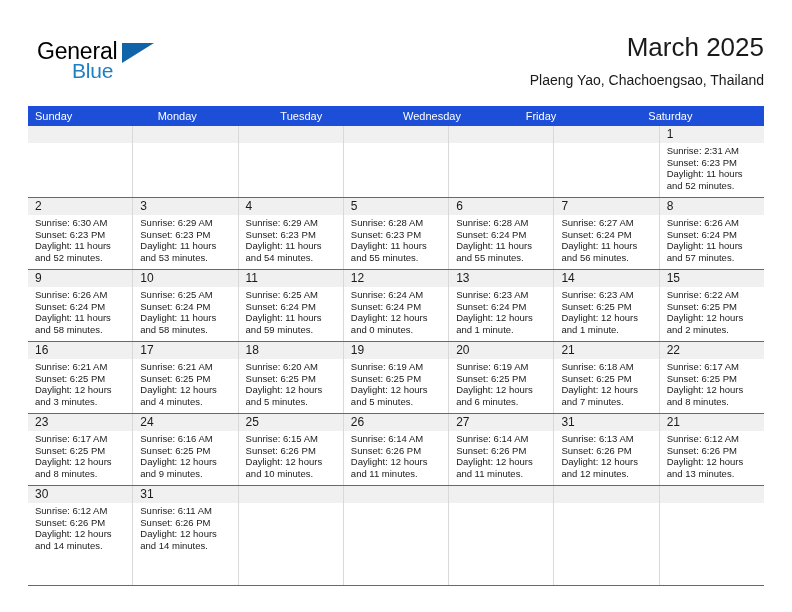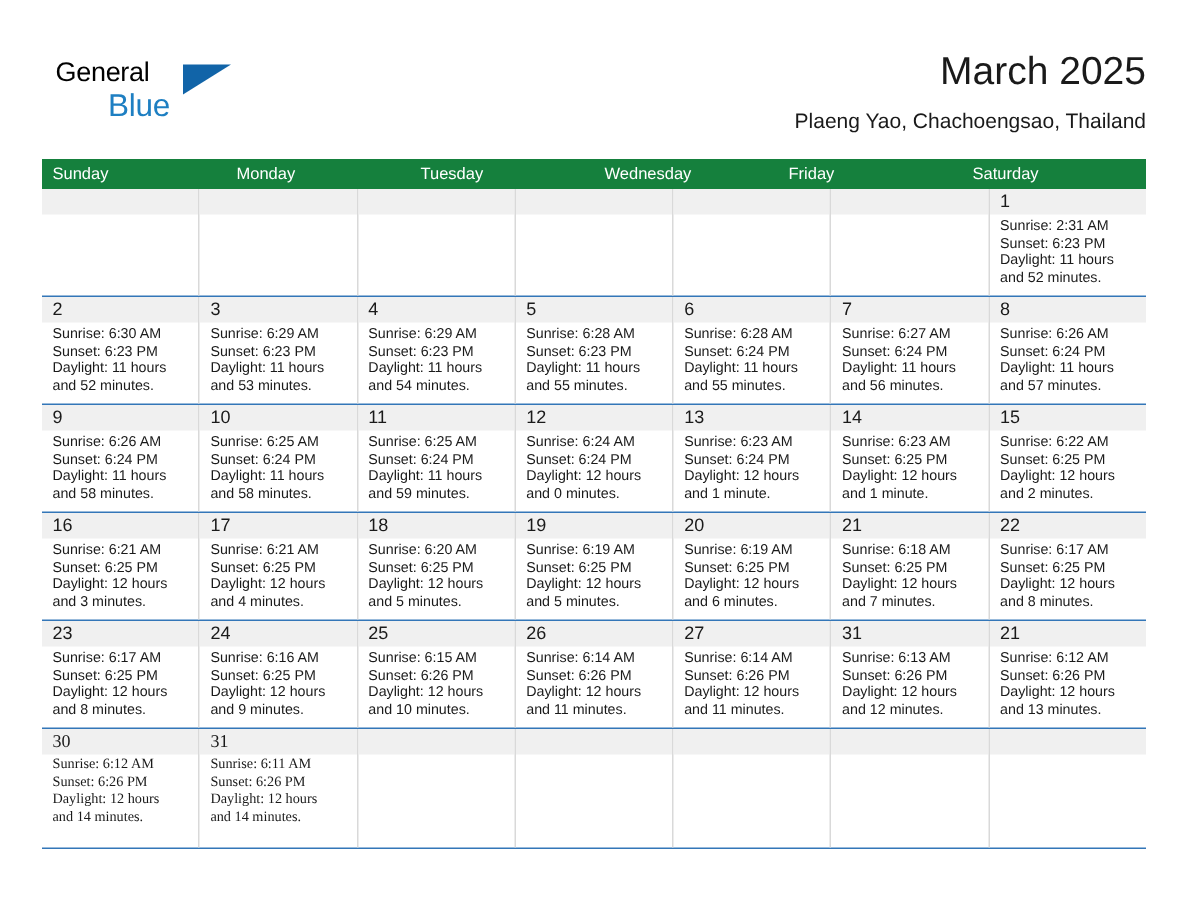--- a/index.html
+++ b/index.html
@@ -33,21 +33,21 @@
     position: absolute;
     left: 9px;
     top: 8px;
     width: 140px;
     height: 52px;
   }
   .logo-general {
     position: absolute;
     left: 0;
     top: 0;
-    font-size: 18px;
+    font-size: 23px;
     letter-spacing: -0.2px;
     color: #000000;
     font-family: "Liberation Sans", sans-serif;
   }
   .logo-blue {
     position: absolute;
     left: 35px;
     top: 21px;
     font-size: 21px;
     letter-spacing: -0.2px;
@@ -86,43 +86,42 @@
 
   
   .calendar {
     position: absolute;
     left: 28px;
     top: 106px;
     width: 736px;
   }
   .dow-row {
     display: flex;
-    background: #15803d;
+    background: #1d4ed8;
     height: 20px;
   }
   .dow {
     flex: 1 1 0;
     color: #ffffff;
     font-size: 11px;
     line-height: 20px;
     padding-left: 7px;
     box-sizing: border-box;
     overflow: hidden;
     white-space: nowrap;
   }
 
   .week {
     display: flex;
     border-bottom: 1px solid #3376B8;
     height: 72px;
     box-sizing: border-box;
   }
   .week.last {
-    height: 80px;
-    font-family: Liberation Serif, serif;
+    height: 100px;
   }
   .cell {
     flex: 1 1 0;
     box-sizing: border-box;
     border-left: 1px solid #d9d9d9;
     position: relative;
     overflow: hidden;
   }
   .cell:first-child {
     border-left: none;

